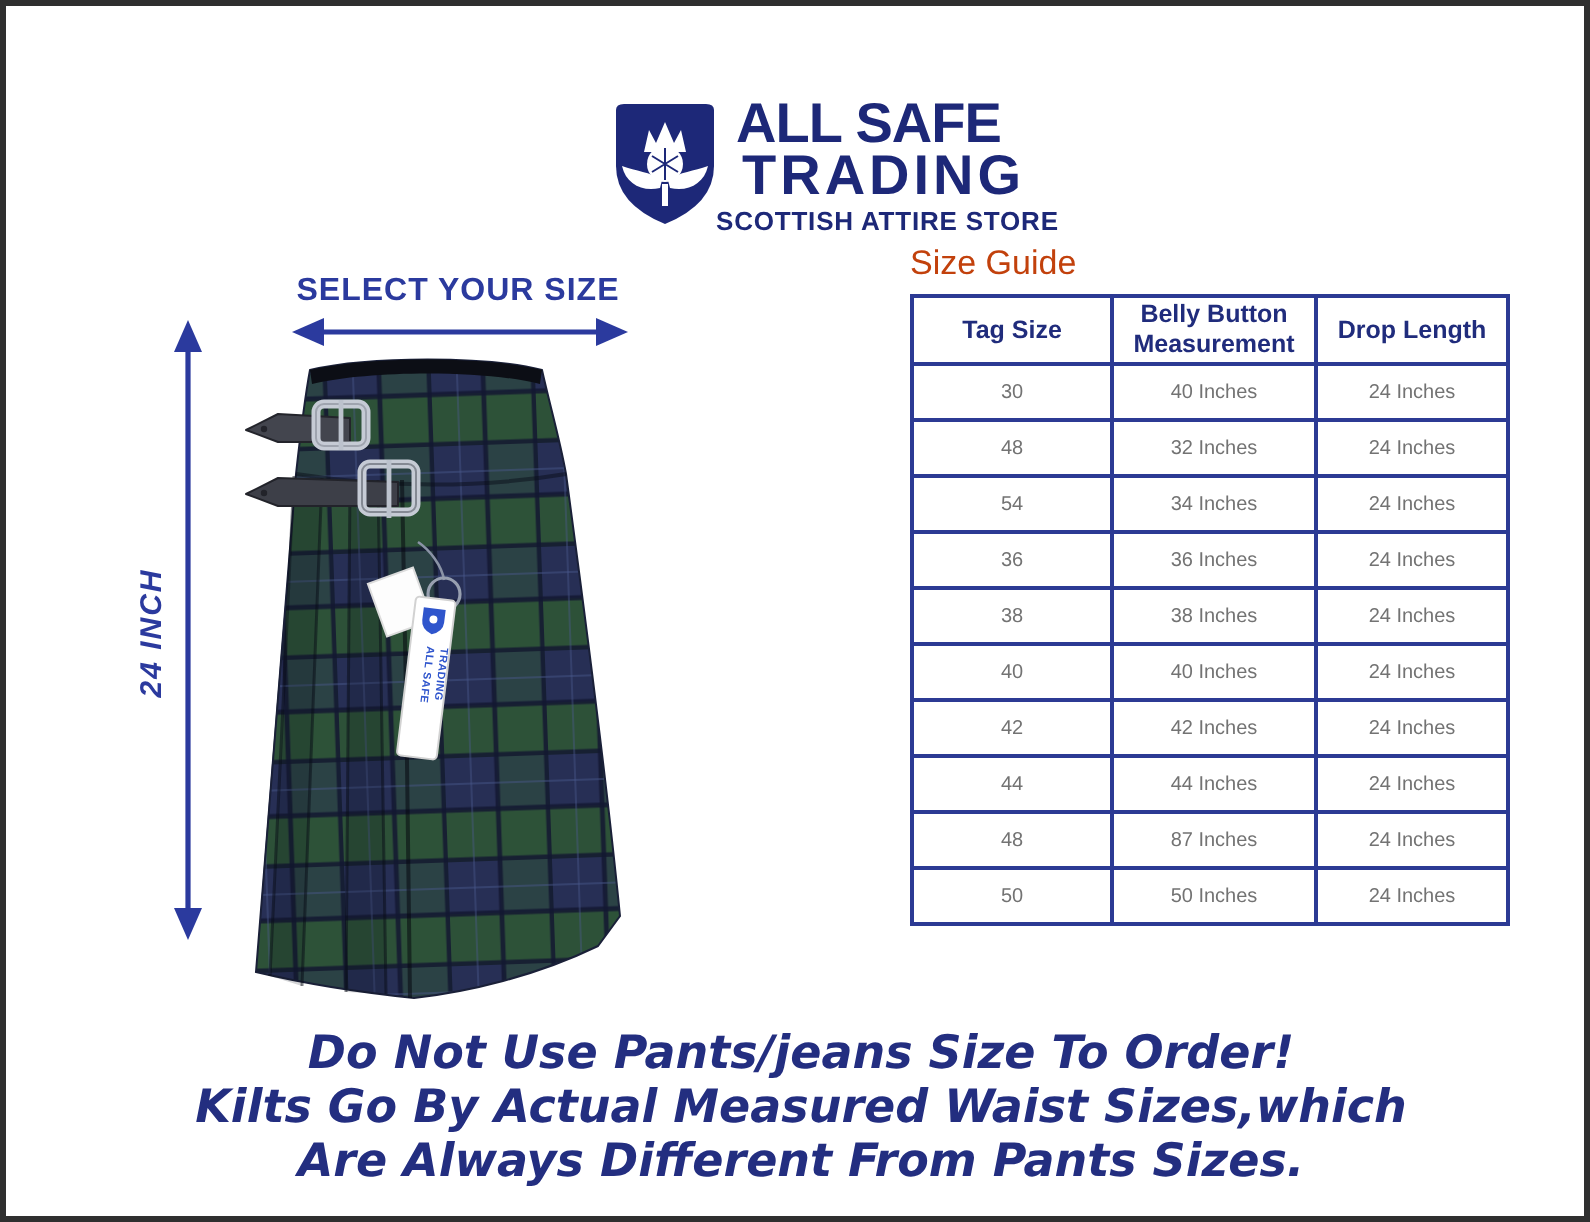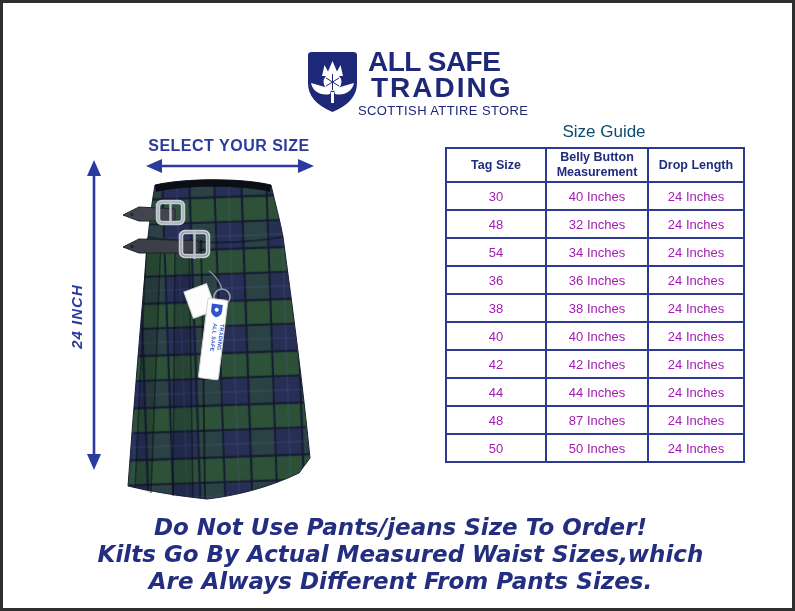--- a/index.html
+++ b/index.html
@@ -8,38 +8,38 @@
     border:3px solid #2f2f2f; box-sizing:border-box; overflow:hidden;
     font-family:"Liberation Sans","DejaVu Sans",sans-serif;
     padding-left:32px;
   }
   .abs{position:absolute;}
   
   .logo{left:301px; top:46px; display:flex; align-items:flex-start;}
   .logo-text{margin-left:7px; color:#1d2878;}
   .logo-line1{font-size:28px; font-weight:800; letter-spacing:-0.5px; line-height:26px;}
   .logo-line2{font-size:28px; font-weight:800; letter-spacing:2px; line-height:26px; margin-left:3px;}
-  .logo-tagline{font-size:13px; font-weight:400; letter-spacing:0.4px; margin-top:2px; margin-left:-10px; white-space:nowrap;}
+  .logo-tagline{font-size:13px; font-weight:700; letter-spacing:0.4px; margin-top:2px; margin-left:-10px; white-space:nowrap;}
   
   .select-size-label{left:140px; top:134px; width:172px; text-align:center;
     font-size:16px; font-weight:700; color:#2b3a9e; letter-spacing:0.5px; white-space:nowrap;}
   .h-arrow{left:142px; top:153px;}
   .v-arrow{left:80px; top:156px;}
   .drop-label{left:13px; top:305px; width:120px; text-align:center;
     font-size:15px; font-style:italic; font-weight:700; color:#2b3a9e; letter-spacing:1px;
     transform:rotate(-90deg);}
   .kilt-svg{left:108px; top:172px;}
   
-  .size-title{left:452px; top:119px; width:298px; text-align:center;
-    font-size:17px; color:#0c4a6e;}
-  .size-table{position:absolute; left:442px; top:144px; width:298px;
+  .size-title{left:452px; top:119px; width:298px; text-align:left;
+    font-size:17px; color:#c2410c;}
+  .size-table{position:absolute; left:452px; top:144px; width:298px;
     border-collapse:collapse; table-layout:fixed;}
   .size-table th,.size-table td{border:2px solid #2c3a94; text-align:center; vertical-align:middle; padding:0 2px;}
   .size-table th{height:32px; font-size:12.5px; font-weight:bold; color:#202c7c; line-height:1.2;}
-  .size-table td{height:26px; font-size:13px; color:#a21caf;}
+  .size-table td{height:26px; font-size:10px; color:#737373;}
   
   .footer-note{left:0; top:511px; width:795px; text-align:center;
     font-size:23px; font-style:italic; font-weight:bold; color:#232e80; line-height:27px;
     font-family:"DejaVu Sans","Liberation Sans",sans-serif;}
 </style>
 </head>
 <body>
 
 <div class="page">
 

